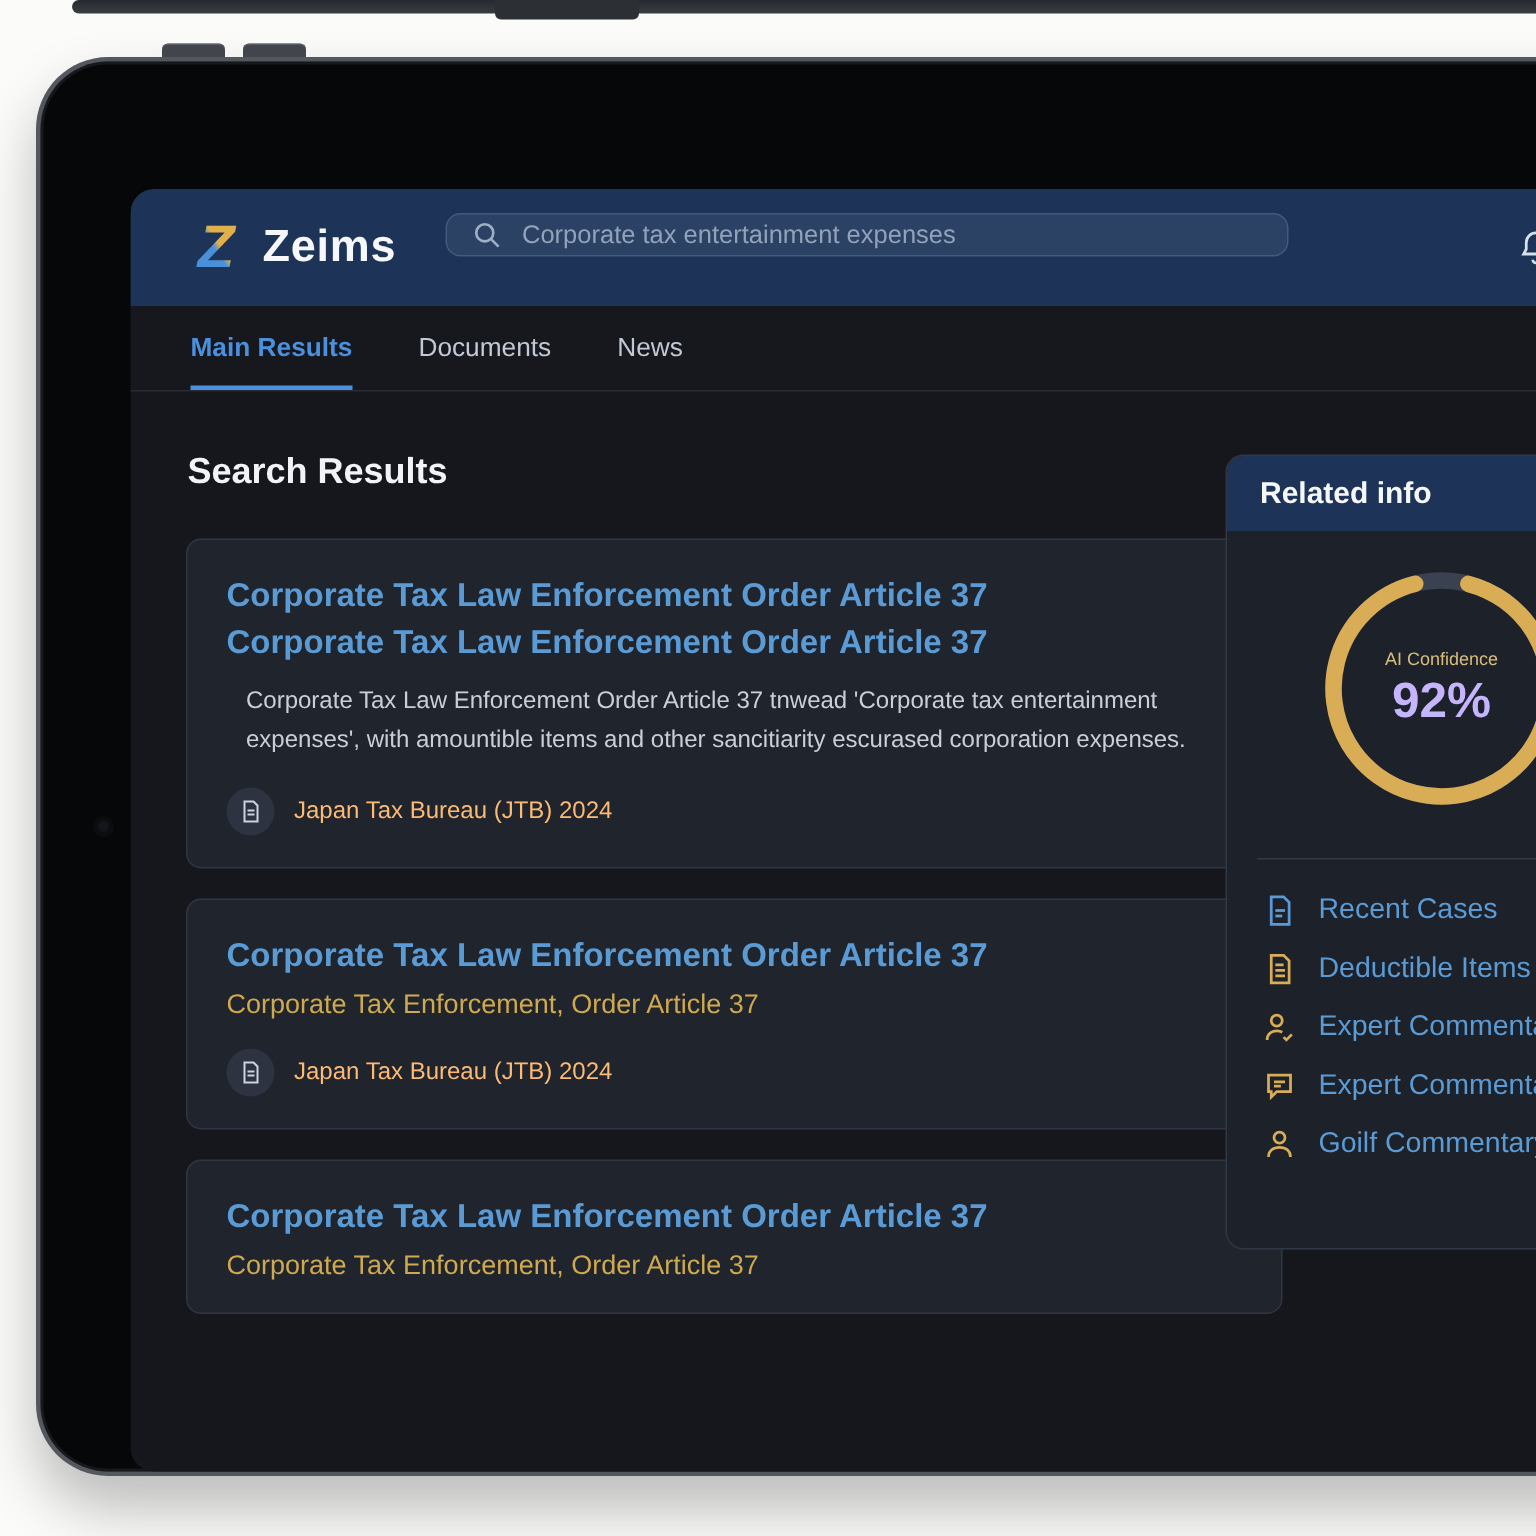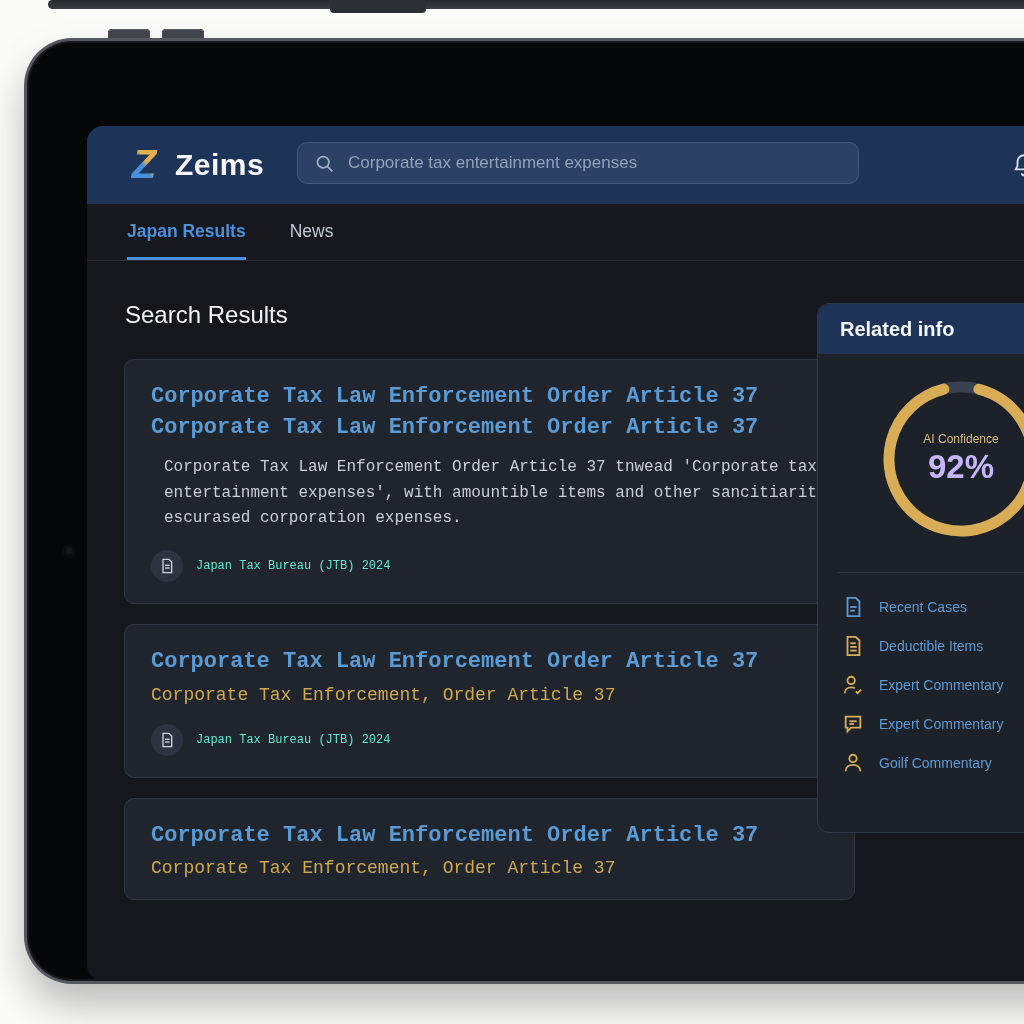--- a/index.html
+++ b/index.html
@@ -41,21 +41,21 @@
     background:#15171d;border-radius:16px 0 0 16px;overflow:hidden;
   }
   
   .app-header{
     position:absolute;left:0;top:0;width:100%;height:78px;
     background:#1d3357;display:flex;align-items:center;
   }
   .logo-wrap{display:flex;align-items:center;gap:10px;margin-left:36px;}
   .logo-text{color:#f5f7fa;font-size:30px;font-weight:bold;letter-spacing:0.5px;}
   .search-bar{
-    position:absolute;left:210px;top:16px;width:562px;height:42px;
+    position:absolute;left:210px;top:16px;width:562px;height:29px;
     background:#2b4265;border:1px solid #43597e;border-radius:10px;
     display:flex;align-items:center;padding:0 16px;gap:11px;box-sizing:border-box;
   }
   .search-bar input{
     flex:1;background:transparent;border:none;outline:none;
     color:#c9d4e4;font-size:17px;font-family:"Liberation Sans",sans-serif;
   }
   .search-bar input::placeholder{color:#92a2ba;}
   .bell{position:absolute;right:14px;top:26px;}
   
@@ -66,39 +66,39 @@
   }
   .tab{
     display:flex;align-items:center;color:#c3c9d4;font-size:17.5px;
     border-bottom:3px solid transparent;padding-top:2px;cursor:pointer;
   }
   .tab.active{color:#4b90dc;border-bottom-color:#4b90dc;font-weight:bold;}
   
   .content{position:absolute;left:0;top:135px;right:0;bottom:0;}
   .results-heading{
     position:absolute;left:38px;top:40px;
-    color:#f1f3f6;font-size:24px;font-weight:normal;
+    color:#f1f3f6;font-size:24px;font-weight:bold;
   }
   .cards{
     position:absolute;left:37px;top:98px;width:731px;
-    display:flex;flex-direction:column;gap:20px;font-family:Liberation Mono, monospace;
+    display:flex;flex-direction:column;gap:20px;
   }
   .card{
     background:#20242c;border:1px solid #303644;border-radius:10px;
     padding:21px 26px;box-sizing:border-box;
   }
   .card-title{color:#5b9bd5;font-size:22px;font-weight:bold;line-height:1.42;}
   .card-subtitle{color:#cfa94f;font-size:18px;margin-top:7px;}
   .card-body{color:#c9cfd8;font-size:16px;line-height:1.58;margin-top:12px;margin-left:13px;}
   .card-source{display:flex;align-items:center;gap:13px;margin-top:19px;}
   .source-badge{
     width:32px;height:32px;border-radius:50%;background:#2d3340;
     display:flex;align-items:center;justify-content:center;flex:none;
   }
-  .source-label{color:#5eead4;font-size:12px;}
+  .source-label{color:#fdba74;font-size:16px;}
   
   .related{
     position:absolute;left:730px;top:42px;width:260px;height:530px;
     background:#1d2129;border:1px solid #313845;border-radius:12px;
     box-sizing:border-box;overflow:hidden;
   }
   .related-header{
     height:50px;background:#1d3357;display:flex;align-items:center;
     padding-left:22px;border-radius:11px 11px 0 0;
   }
@@ -111,21 +111,21 @@
   .ring-caption{color:#d9bd80;font-size:12px;}
   .ring-value{color:#c4b5fd;font-size:33px;font-weight:bold;}
   .related-divider{
     position:absolute;left:20px;right:0;top:268px;height:1px;background:#333a47;
   }
   .related-links{
     position:absolute;left:24px;top:292px;right:0;
     display:flex;flex-direction:column;gap:17px;
   }
   .related-link{display:flex;align-items:center;gap:15px;cursor:pointer;}
-  .related-link .lbl{color:#5b9bd5;font-size:14px;white-space:nowrap;text-align:right;}
+  .related-link .lbl{color:#5b9bd5;font-size:19px;white-space:nowrap;text-align:right;}
   .ic-gold{color:#d9ad55;} .ic-blue{color:#5b9bd5;}
 </style>
 </head>
 <body>
 
 <div class="top-edge"></div>
 <div class="top-edge-button"></div>
 <div class="vol-btn b1"></div>
 <div class="vol-btn b2"></div>
 
@@ -158,21 +158,22 @@
 
       <div class="bell">
         <svg width="26" height="26" viewBox="0 0 24 24" fill="none" stroke="#d7e1ee" stroke-width="1.7">
           <path d="M12 3a6 6 0 0 0-6 6v4l-1.6 3h15.2L18 13V9a6 6 0 0 0-6-6z"></path>
           <path d="M10 19.5a2 2 0 0 0 4 0"></path>
         </svg>
       </div>
     </div>
 
     <div class="tab-bar">
-      <div class="tab active">Japan Results</div>
+      <div class="tab active">Main Results</div>
+      <div class="tab">Documents</div>
       <div class="tab">News</div>
     </div>
 
     <div class="content">
       <div class="results-heading">Search Results</div>
 
       <div class="cards">
 
         <div class="card">
           <div class="card-title">

